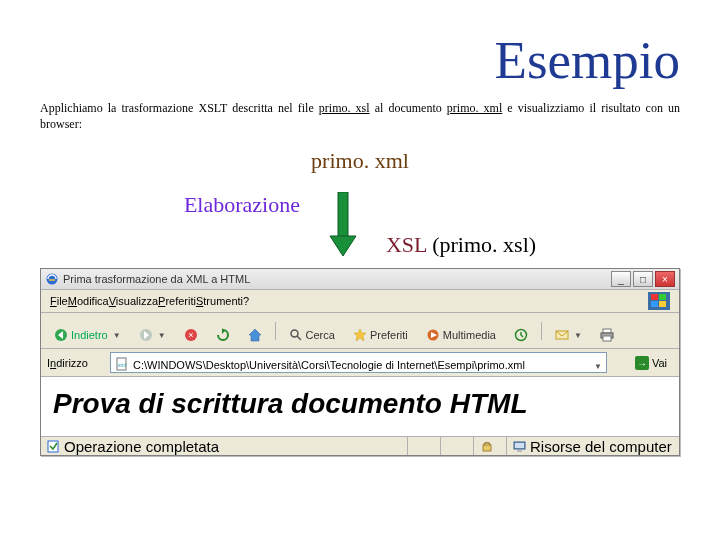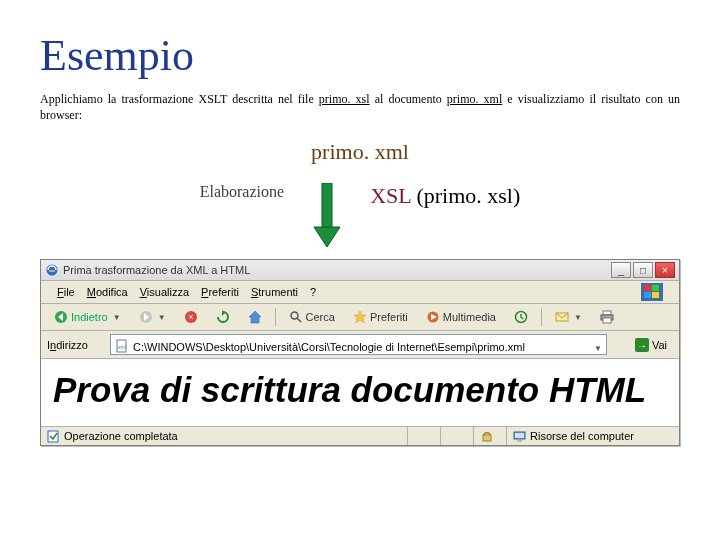--- a/index.html
+++ b/index.html
@@ -8,22 +8,22 @@
     width: 720px;
     height: 540px;
     font-family: "Times New Roman", serif;
     background: #fff;
     position: relative;
   }
   .slide {
     padding: 20px 40px 0 40px;
   }
   .title {
-    text-align: left;
-    font-size: 44px;
+    text-align: right;
+    font-size: 53px;
     color: #1f3a93;
     margin: 10px 0 10px 0;
   }
   .body-text {
     font-size: 12px;
     color: #000;
     text-align: justify;
     line-height: 1.35;
     margin: 8px 0 16px 0;
   }
@@ -37,22 +37,22 @@
   }
   .brown { color: #6b3d0f; }
   .elab-row {
     display: flex;
     justify-content: center;
     align-items: flex-start;
     gap: 28px;
     margin-top: 18px;
     margin-bottom: 6px;
   }
-  .elab { font-size: 16px; color: #404040; }
-  .xsl { font-size: 22px; color: #7a1e2e; }
+  .elab { font-size: 22px; color: #6d28d9; }
+  .xsl { font-size: 22px; color: #7a1e2e; margin-top: 40px; }
   .xsl .paren { color: #000; }
 
   
   .browser {
     margin: 6px 40px 0 40px;
     border: 1px solid #808080;
     font-family: Tahoma, Arial, sans-serif;
     font-size: 11px;
     background: #c2410c;
     box-shadow: 1px 1px 0 #bbb;
@@ -81,22 +81,21 @@
     border: 1px solid #888;
     background: linear-gradient(#fdfdfd,#d4d4d4);
     font-size: 10px;
     display: flex; align-items: center; justify-content: center;
     color: #333;
   }
   .win-btn.close { background: linear-gradient(#e66,#c33); color: #fff; border-color: #933; }
   .menubar {
     display: flex;
     align-items: center;
-    gap: 12px;
-    padding: 2px 16px;
+    padding: 2px 9px;
     border-bottom: 1px solid #b0b0b0;
     background: #ece9d8;
   }
   .menubar span { color: #000; }
   .menubar span u { text-decoration: underline; }
   .win-flag {
     margin-left: auto;
     width: 22px; height: 18px;
     background: #3a6ea5;
     display: flex; align-items: center; justify-content: center;
@@ -110,20 +109,21 @@
     background: #ece9d8;
   }
   .tbtn {
     display: inline-flex;
     align-items: center;
     gap: 3px;
     padding: 2px 6px;
     border: 1px solid transparent;
     border-radius: 2px;
     color: #333;
+    margin-top: 9px;
   }
   .tbtn.enabled { color: #0a5; }
   .tbtn .ico {
     width: 14px; height: 14px;
     display: inline-flex; align-items: center; justify-content: center;
     font-size: 12px;
   }
   .sep { width: 1px; height: 18px; background: #b0b0b0; margin: 0 2px; }
   .dd { font-size: 8px; color: #555; margin-left: 2px; }
   .addrbar {
@@ -163,32 +163,32 @@
     display:inline-flex; align-items:center; justify-content:center; color:#fff; font-size:10px;
   }
   .content {
     background: #fff;
     padding: 10px 12px 16px 12px;
     border-top: 1px solid #fff;
   }
   .content h1 {
     margin: 0;
     font-family: Arial, sans-serif;
-    font-size: 35px;
+    font-size: 28px;
     font-style: italic;
     font-weight: 900;
     color: #000;
   }
   .statusbar {
     display: flex;
     align-items: flex-start;
     border-top: 1px solid #b0b0b0;
     background: #ece9d8;
     height: 18px;
-    font-size: 11px;
+    font-size: 15px;
   }
   .status-cell {
     display: flex; align-items: center; gap: 4px;
     padding: 0 6px;
     border-right: 1px solid #b0b0b0;
     height: 100%;
   }
   .status-cell.grow { flex: 1; }
   .status-cell .ico { width: 13px; height: 13px; display:inline-flex; align-items:center; justify-content:center; }
 </style>

